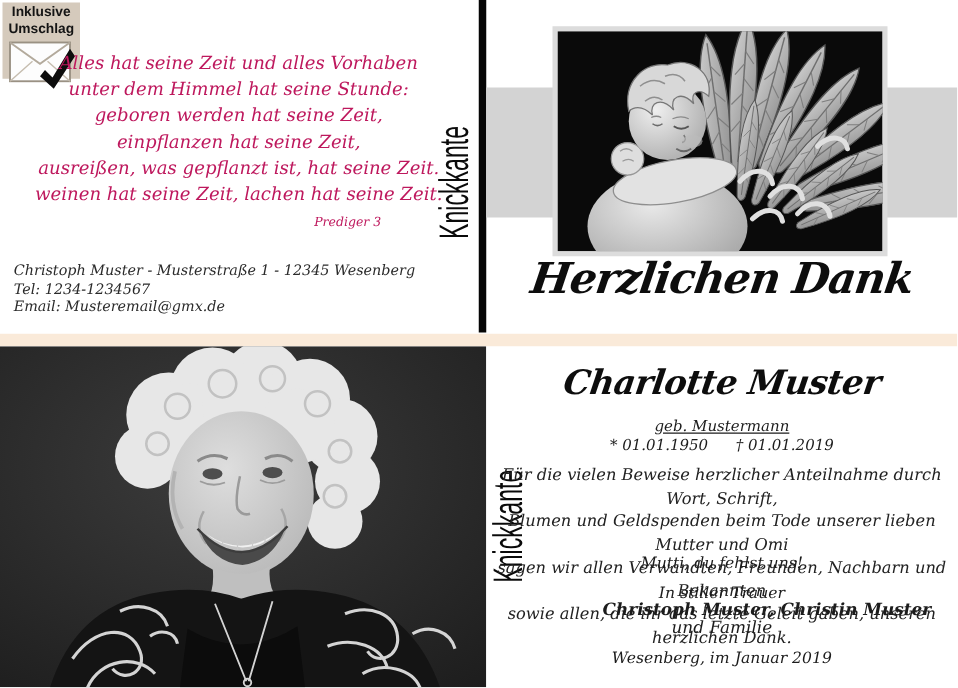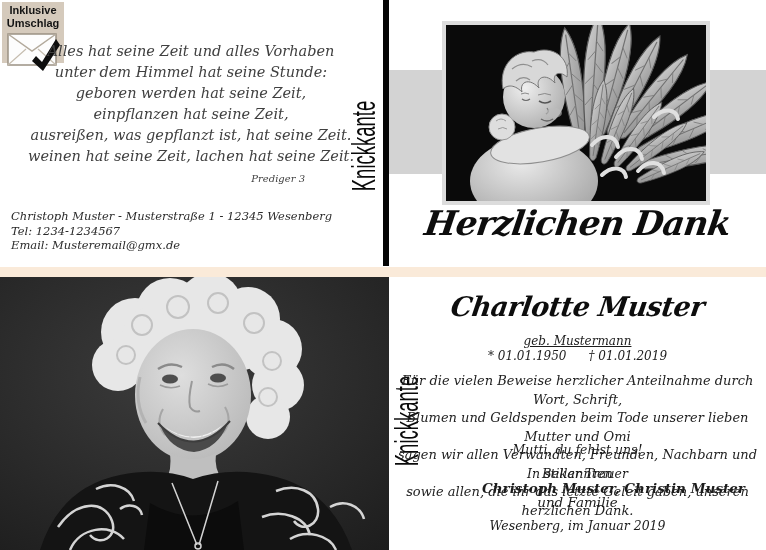--- a/index.html
+++ b/index.html
@@ -9,21 +9,21 @@
   }
   
   .badge{position:absolute;left:2px;top:2px;width:62px;height:61px;background:#d5cabc;
          text-align:center;padding-top:2px;box-sizing:border-box;}
   .badge .bline{font-family:"Liberation Sans","DejaVu Sans",sans-serif;font-weight:bold;
                 font-size:11px;line-height:13px;color:#141414;}
   .badge svg{display:block;margin:2px auto 0;}
   
   .panel-back-left{position:absolute;left:0;top:0;width:383px;height:265px;}
   .poem{position:absolute;left:11px;top:41px;width:360px;text-align:center;
-        font-style:italic;font-size:14.5px;line-height:21px;color:#404040;}
+        font-style:italic;font-size:14.5px;line-height:21px;color:#be185d;}
   .poem-attr{text-align:right;padding-right:66px;font-size:10px;margin-top:1px;}
   .contact{position:absolute;left:11px;top:209px;width:360px;text-align:left;
            font-style:italic;font-size:11.5px;line-height:14.5px;color:#2a2a2a;}
   
   .fold-line-top{position:absolute;left:383px;top:0;width:6px;height:266px;background:#050505;}
   .fold-label{position:absolute;display:flex;align-items:center;justify-content:center;}
   .fold-label span{
     font-family:"Liberation Sans","DejaVu Sans",sans-serif;font-size:33px;color:#0a0a0a;
     white-space:nowrap;transform:rotate(-90deg) scale(0.56,1);transform-origin:center;}
   .fold-label-top{left:345px;top:58px;width:38px;height:176px;}

